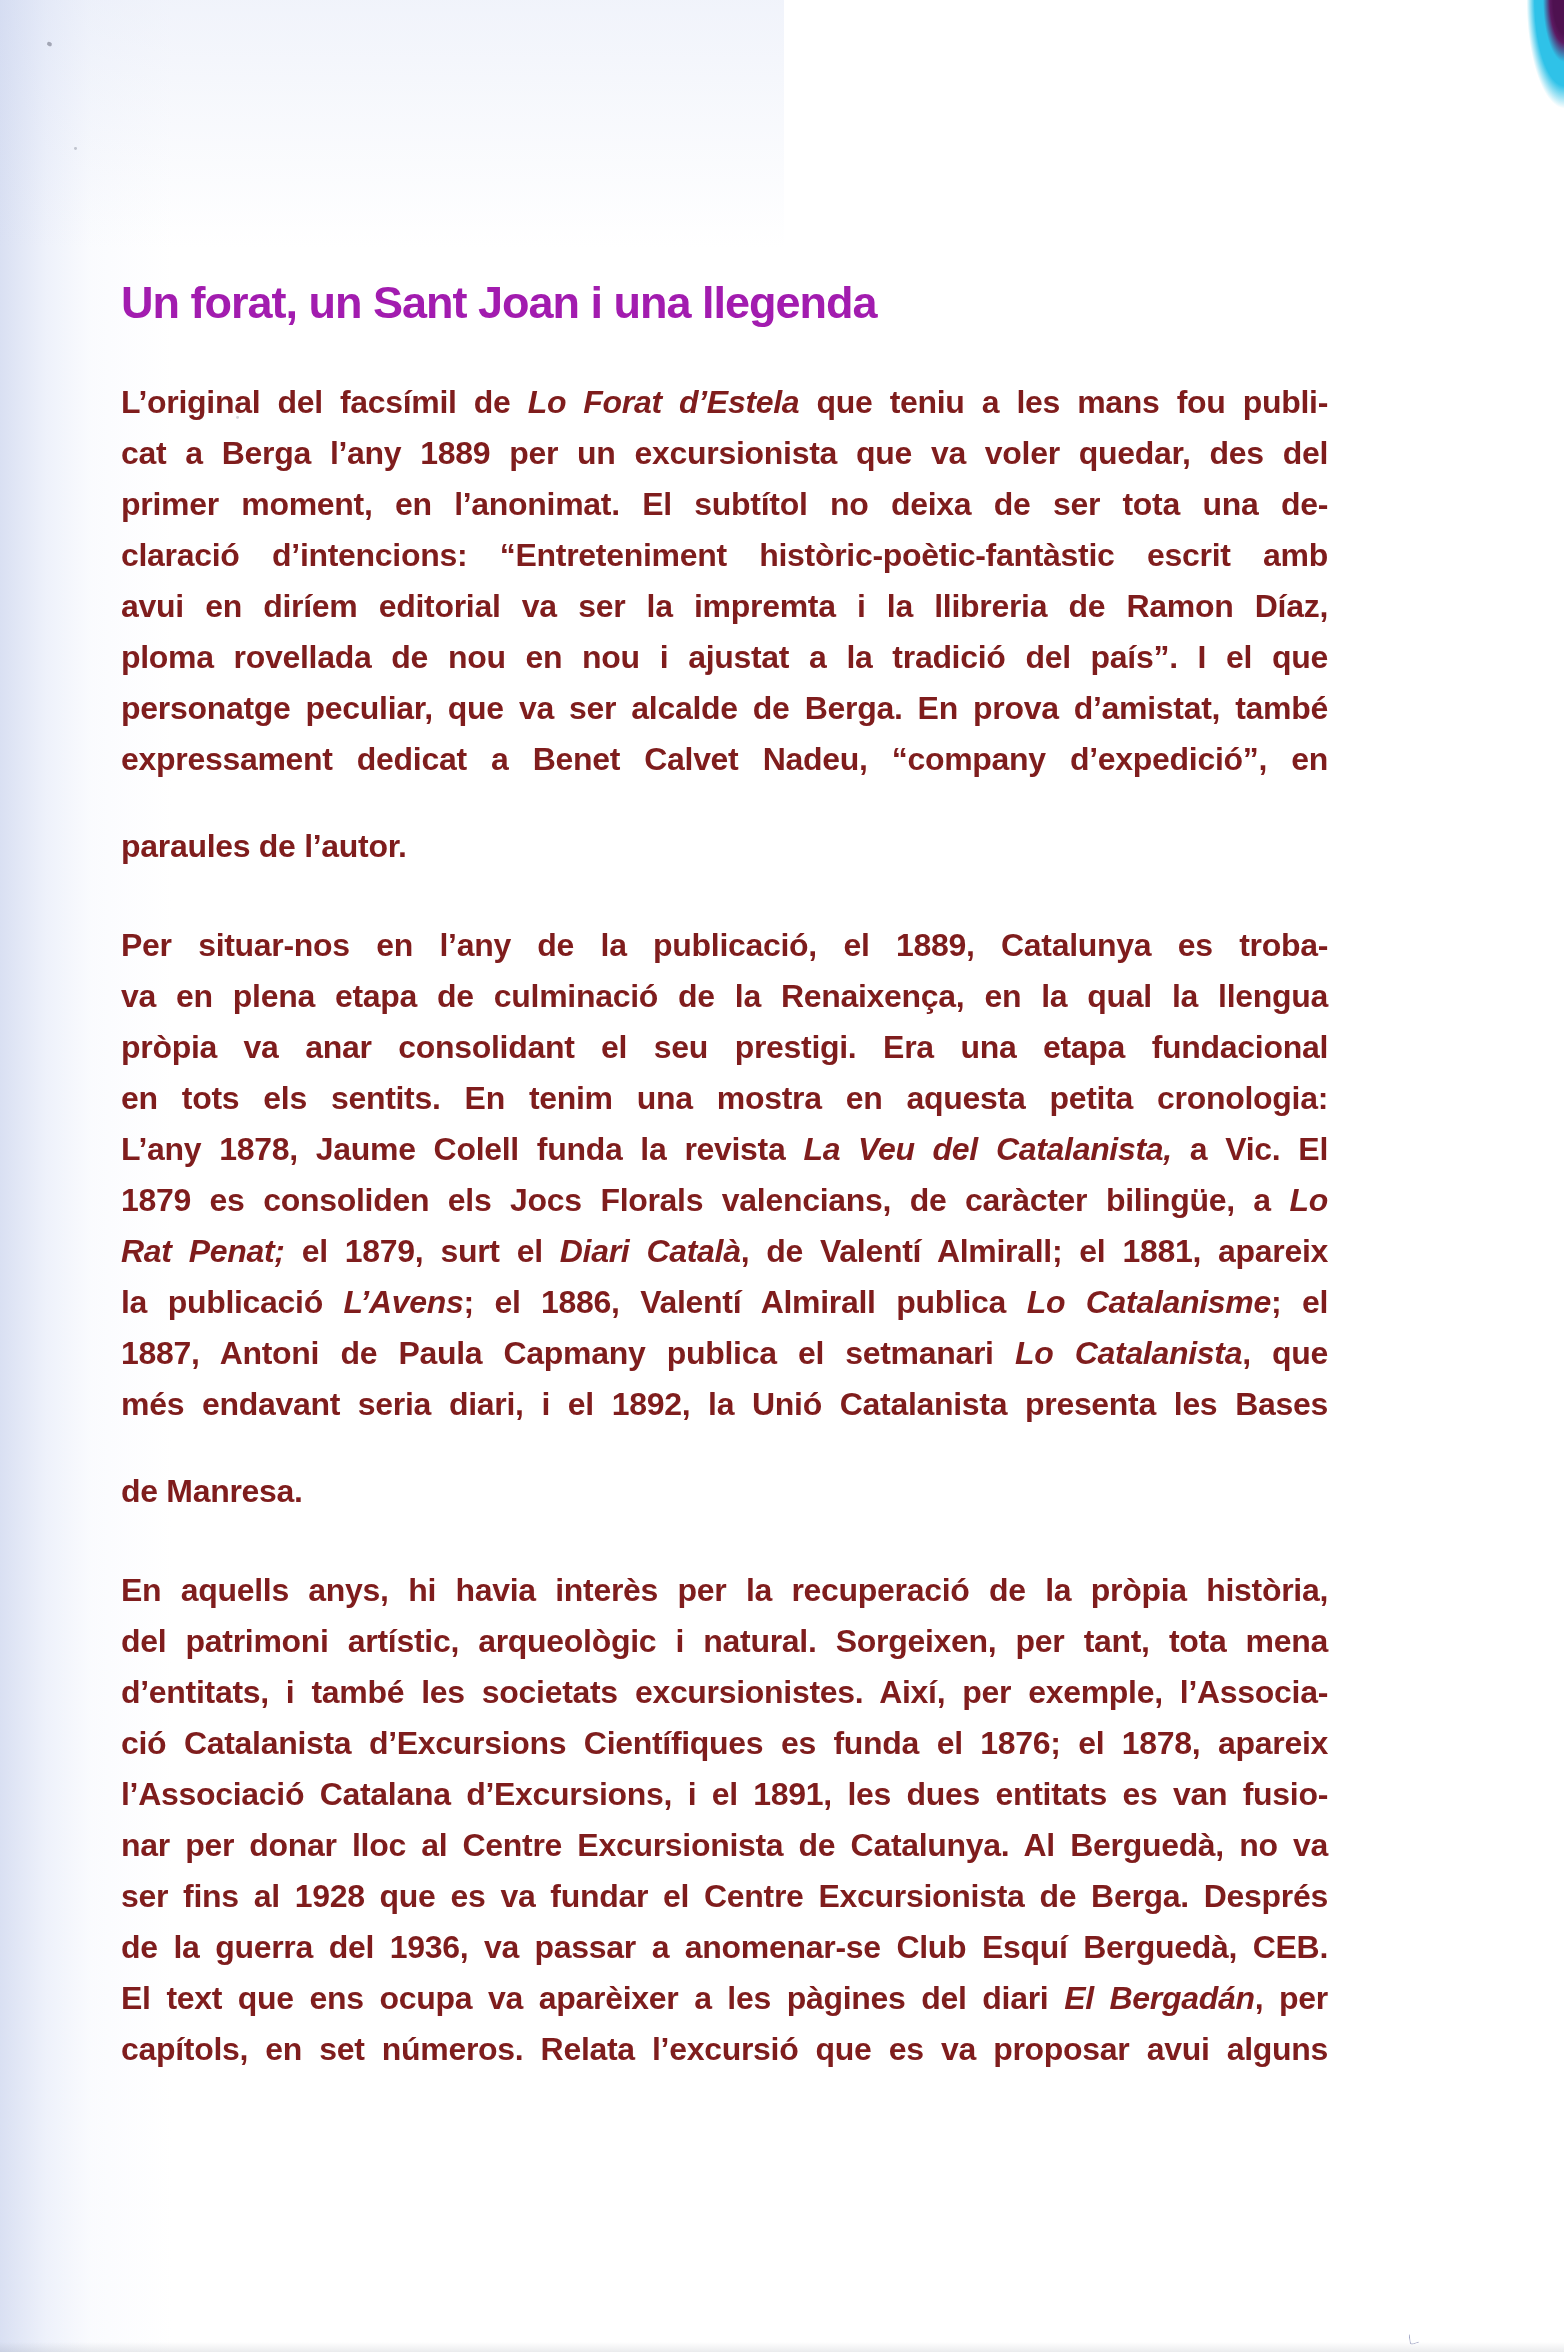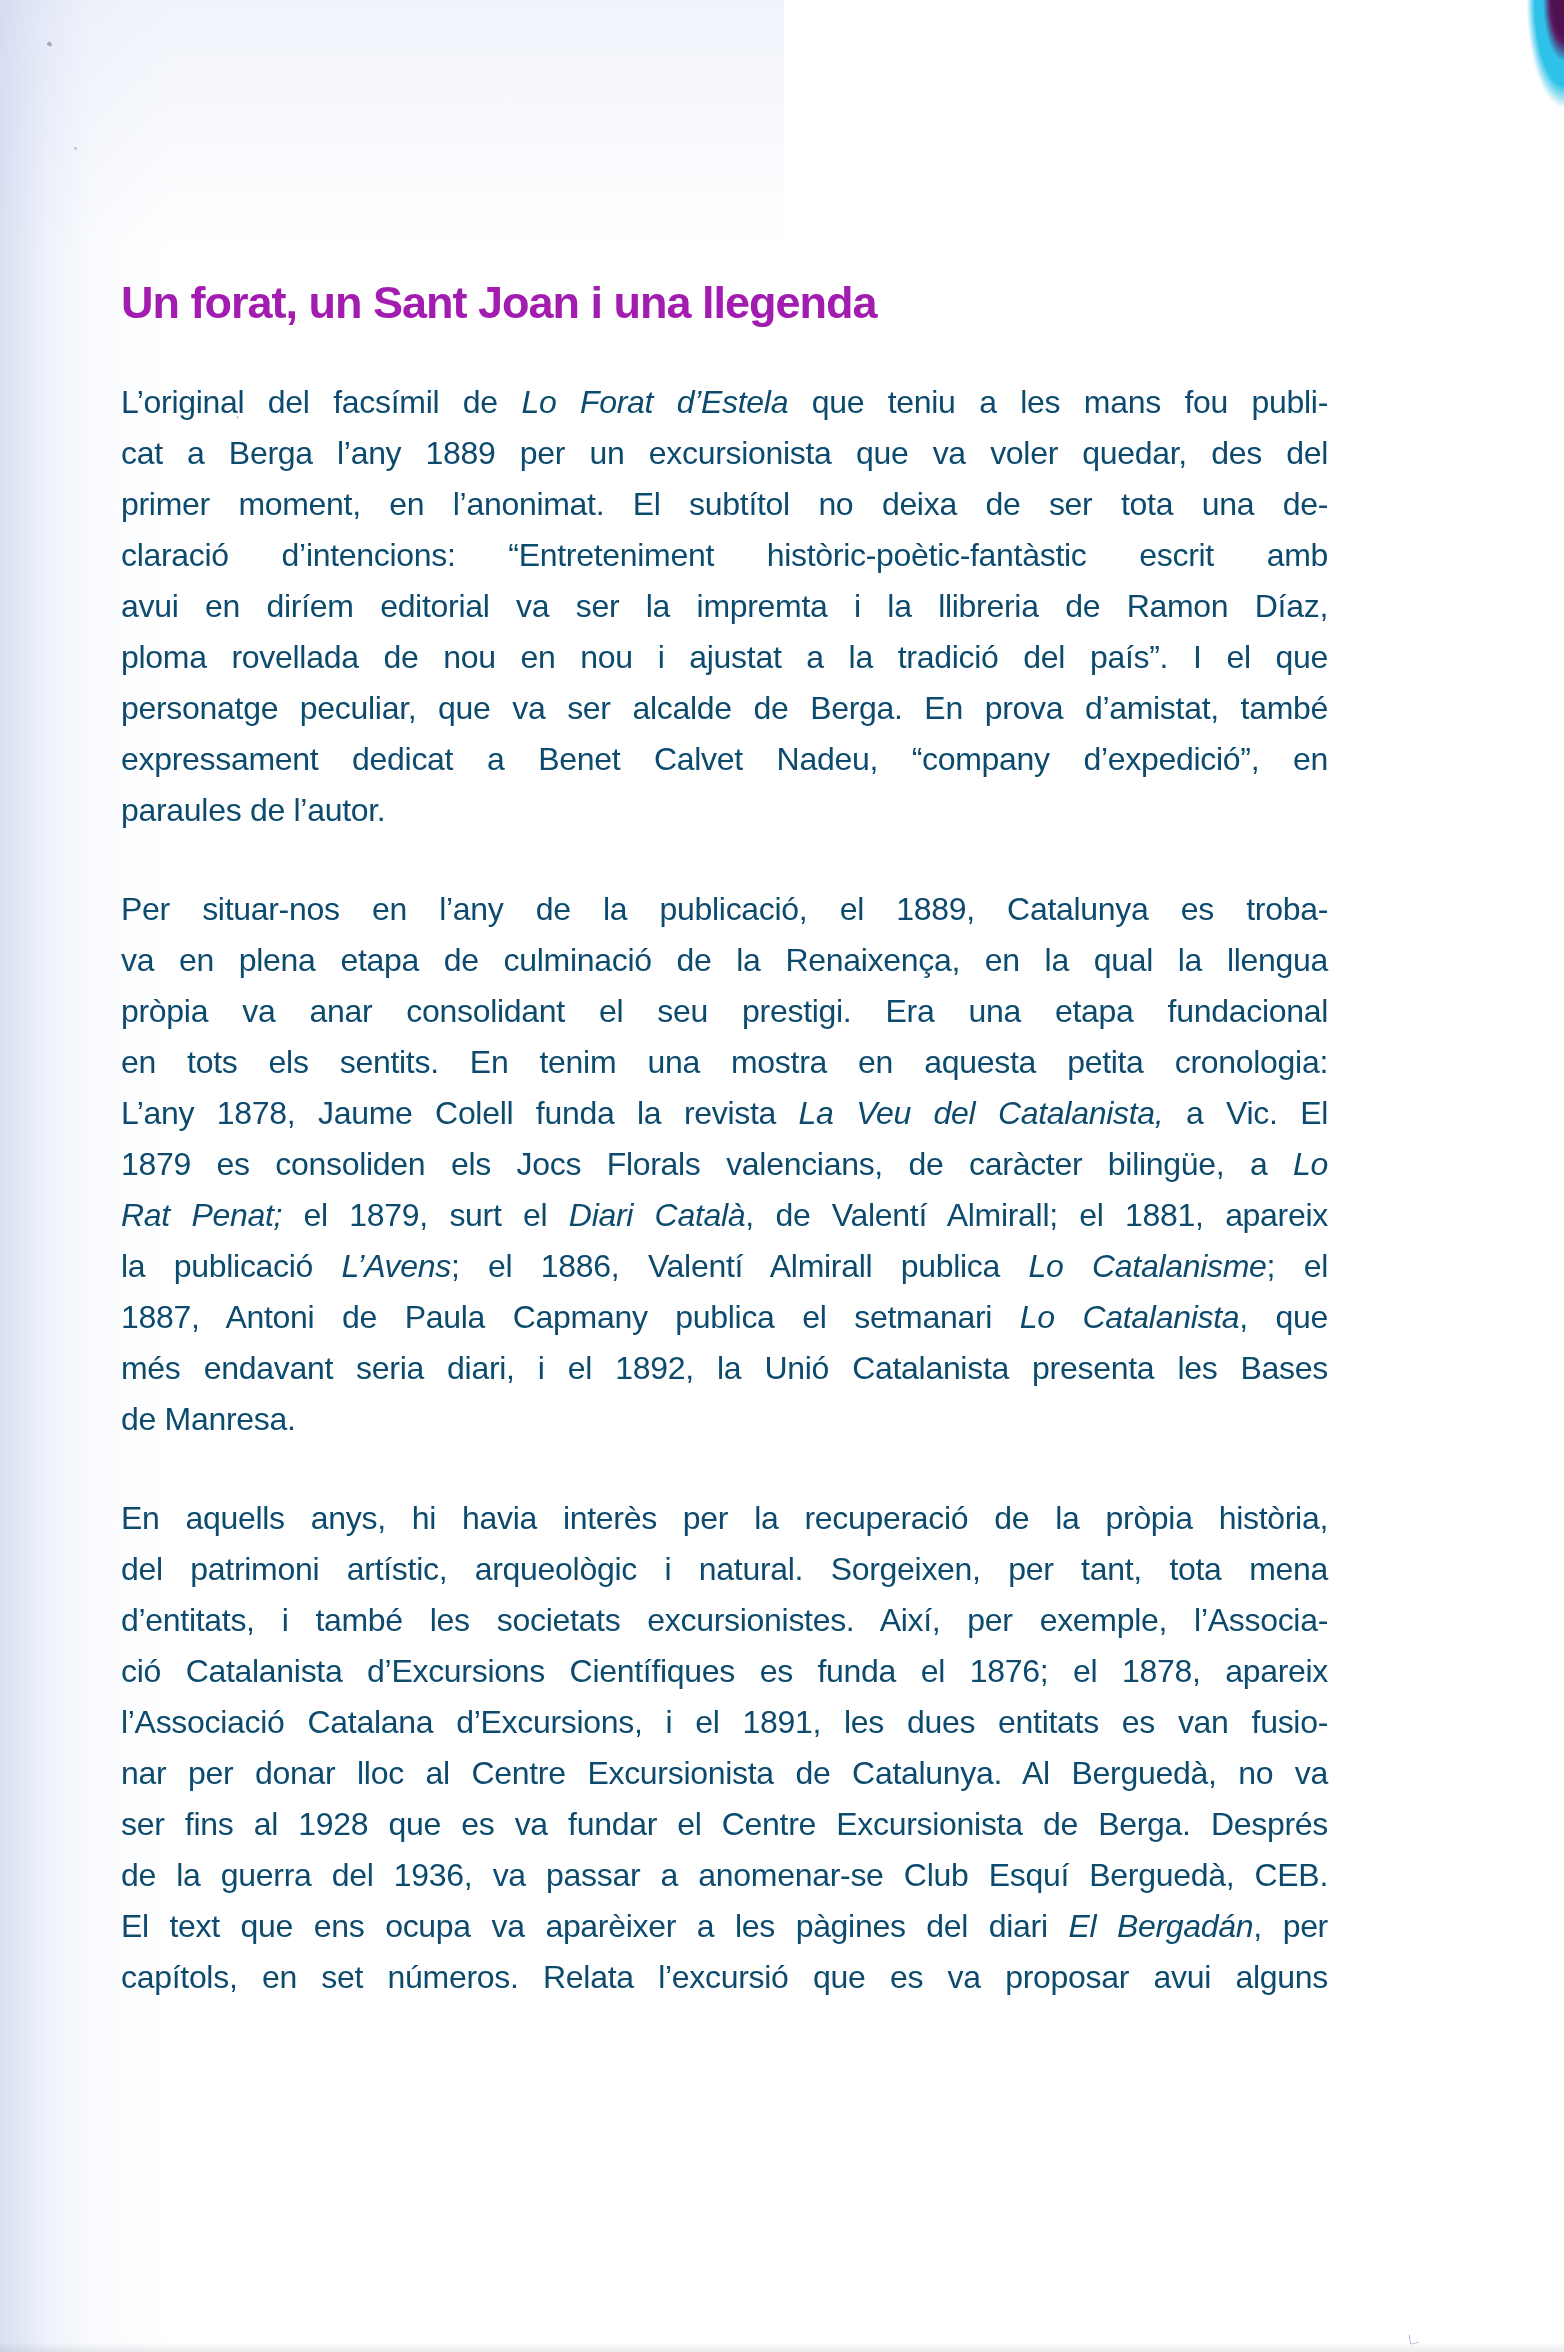--- a/index.html
+++ b/index.html
@@ -57,25 +57,26 @@
   .content { position:absolute; left:121px; top:277px; width:1207px; }
   .doc-title {
     margin:0 0 48px 0;
     font-size:45px; font-weight:700; letter-spacing:-1px;
     color:#a21caf;
   }
   .paragraph { margin:0 0 48px 0; }
   .paragraph:last-child { margin-bottom:0; }
   .line {
     font-size:32px; line-height:51px; letter-spacing:-0.3px;
-    color:#0c4a6e;
+    color:#7f1d1d;
     text-align:justify; text-align-last:justify;
     hyphens:none;
+    font-weight:bold;
   }
-  .line.no-stretch { text-align-last:left; }
+  .line.no-stretch { text-align-last:left;margin-top:36px; }
   .line em { font-style:italic; }
 </style>
 </head>
 <body>
 
 <div class="page">
   <div class="edge-tint-left"></div>
   <div class="edge-tint-topleft"></div>
   <div class="corner-wedge"></div>
   <div class="bottom-edge-noise"></div>

